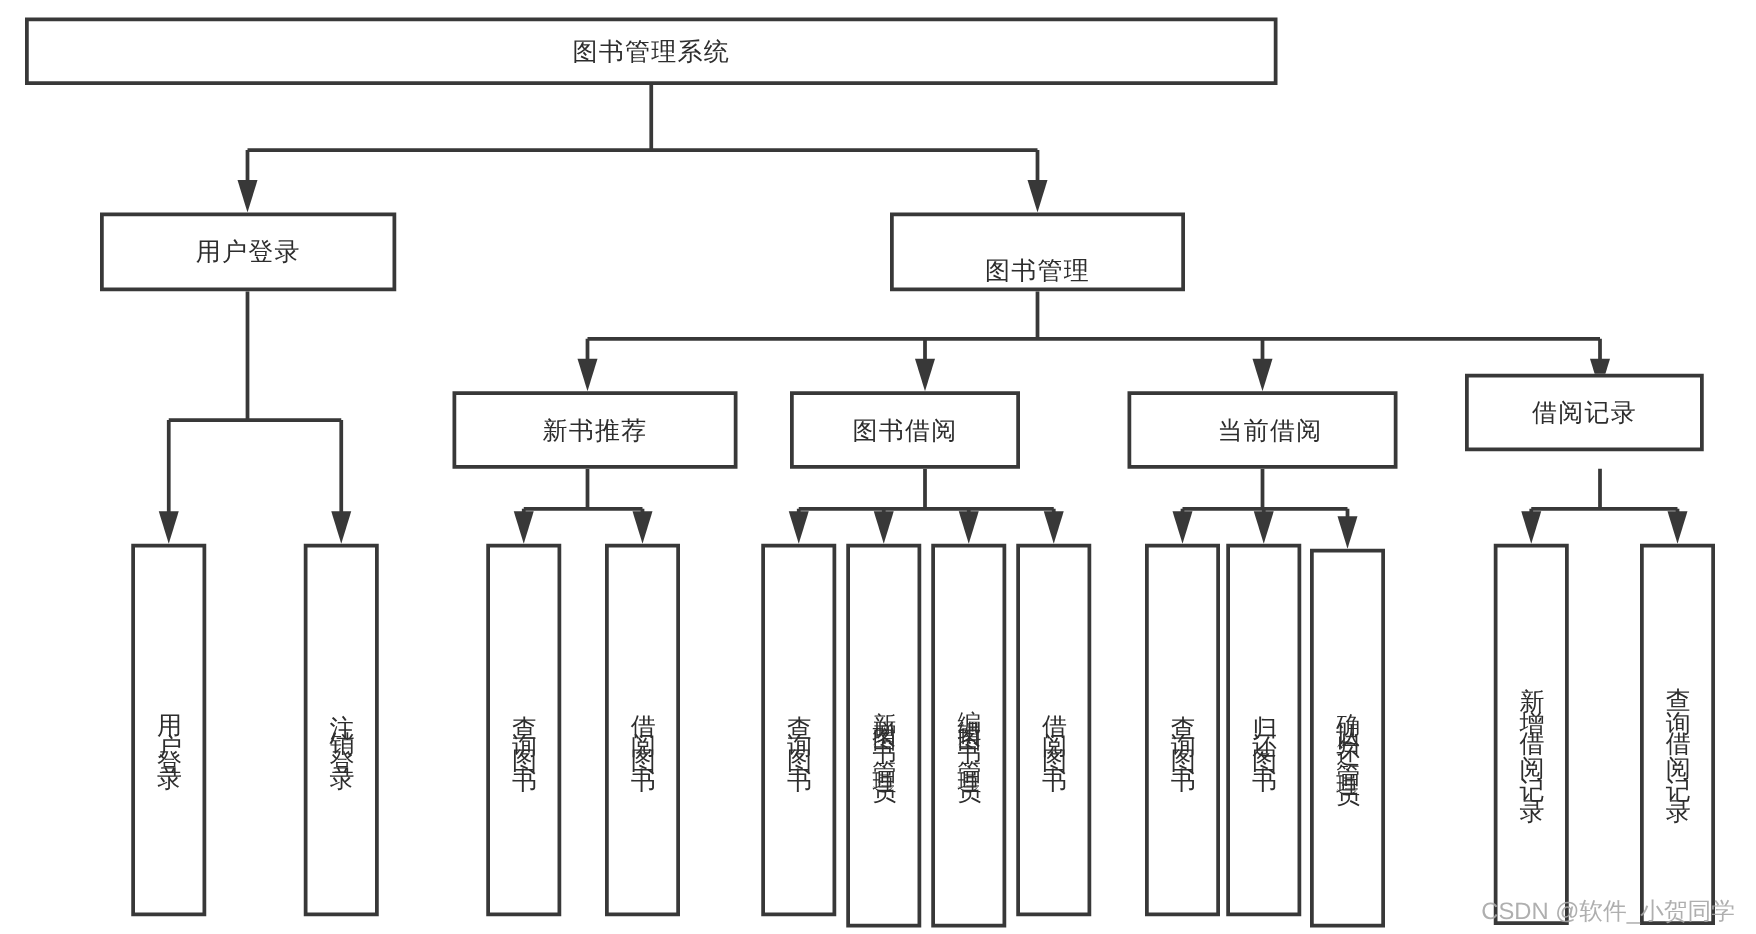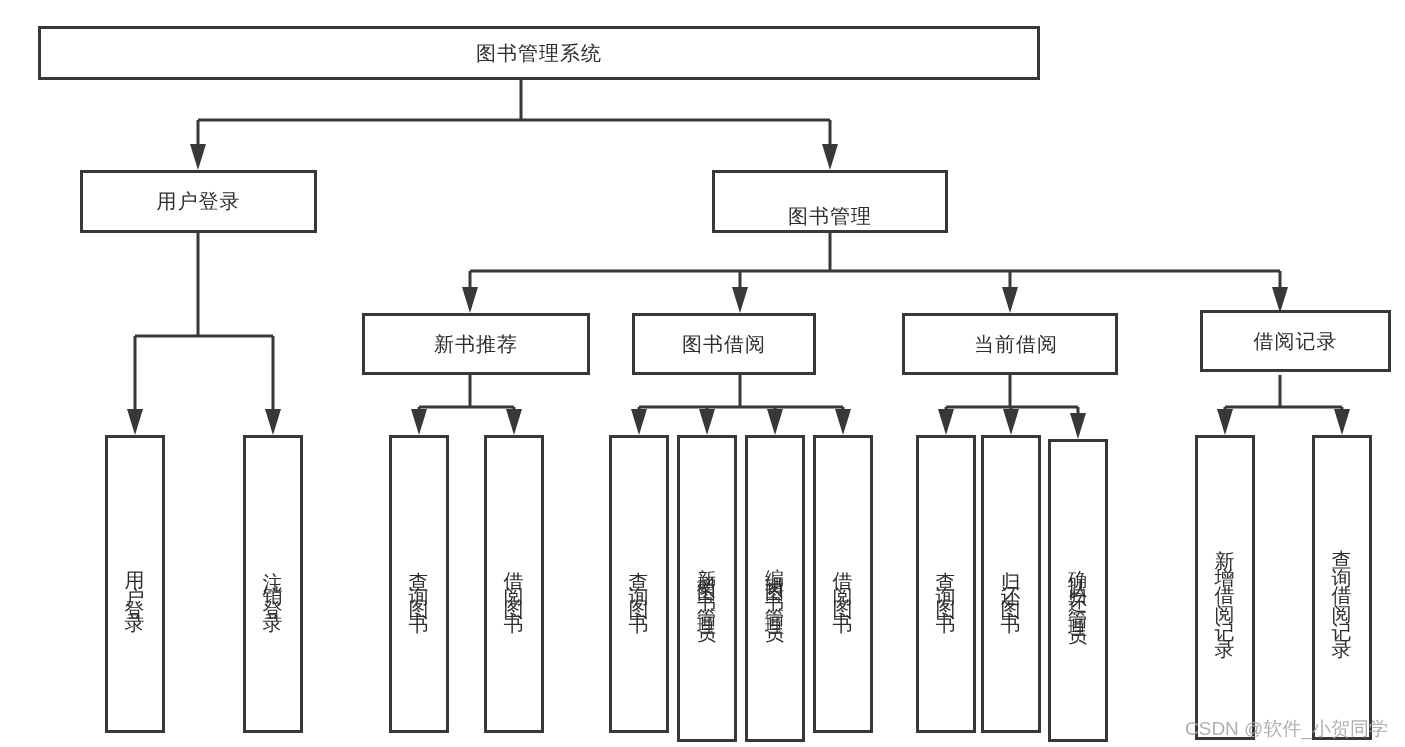--- a/index.html
+++ b/index.html
@@ -93,41 +93,41 @@
       <polygon points="767,409 783,409 775,435"></polygon>
       <polygon points="835,409 851,409 843,435"></polygon>
       <polygon points="938,409 954,409 946,435"></polygon>
       <polygon points="1003,409 1019,409 1011,435"></polygon>
       <polygon points="1070,413 1086,413 1078,439"></polygon>
       <polygon points="1217,409 1233,409 1225,435"></polygon>
       <polygon points="1334,409 1350,409 1342,435"></polygon>
     </g>
   </svg>
 
-  <div class="node" style="left:20px; top:26px; width:1002px; height:54px;margin-left:18px;">
+  <div class="node" style="left:20px; top:14px; width:1002px; height:54px;">
     <span class="hlabel">图书管理系统</span>
   </div>
 
   <div class="node" style="left:80px; top:170px; width:237px; height:63px;">
     <span class="hlabel">用户登录</span>
   </div>
   <div class="node" style="left:712px; top:170px; width:236px; height:63px;align-items:flex-end;">
     <span class="hlabel">图书管理</span>
   </div>
 
   <div class="node" style="left:362px; top:313px; width:228px; height:62px;">
     <span class="hlabel">新书推荐</span>
   </div>
   <div class="node" style="left:632px; top:313px; width:184px; height:62px;">
     <span class="hlabel">图书借阅</span>
   </div>
   <div class="node" style="left:902px; top:313px; width:216px; height:62px;padding-left:12px;">
     <span class="hlabel">当前借阅</span>
   </div>
-  <div class="node" style="left:1172px; top:310px; width:191px; height:62px;margin-left:28px;">
+  <div class="node" style="left:1172px; top:299px; width:191px; height:62px;">
     <span class="hlabel">借阅记录</span>
   </div>
 
   <div class="node" style="left:105px; top:435px; width:60px; height:298px;">
     <span class="vlabel medium">用户登录</span>
   </div>
   <div class="node" style="left:243px; top:435px; width:60px; height:298px;">
     <span class="vlabel medium">注销登录</span>
   </div>
 

